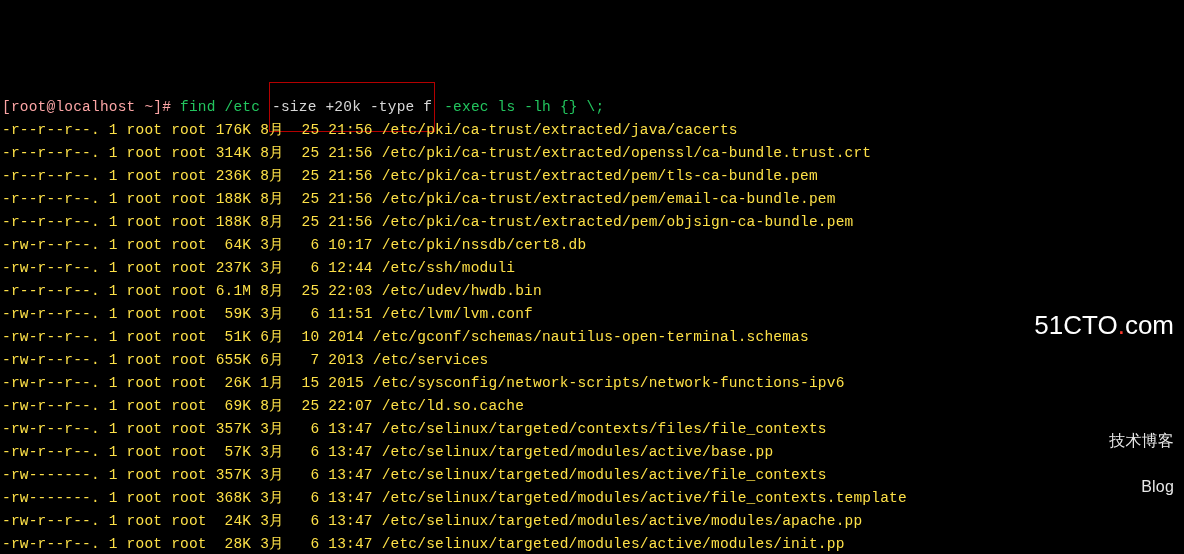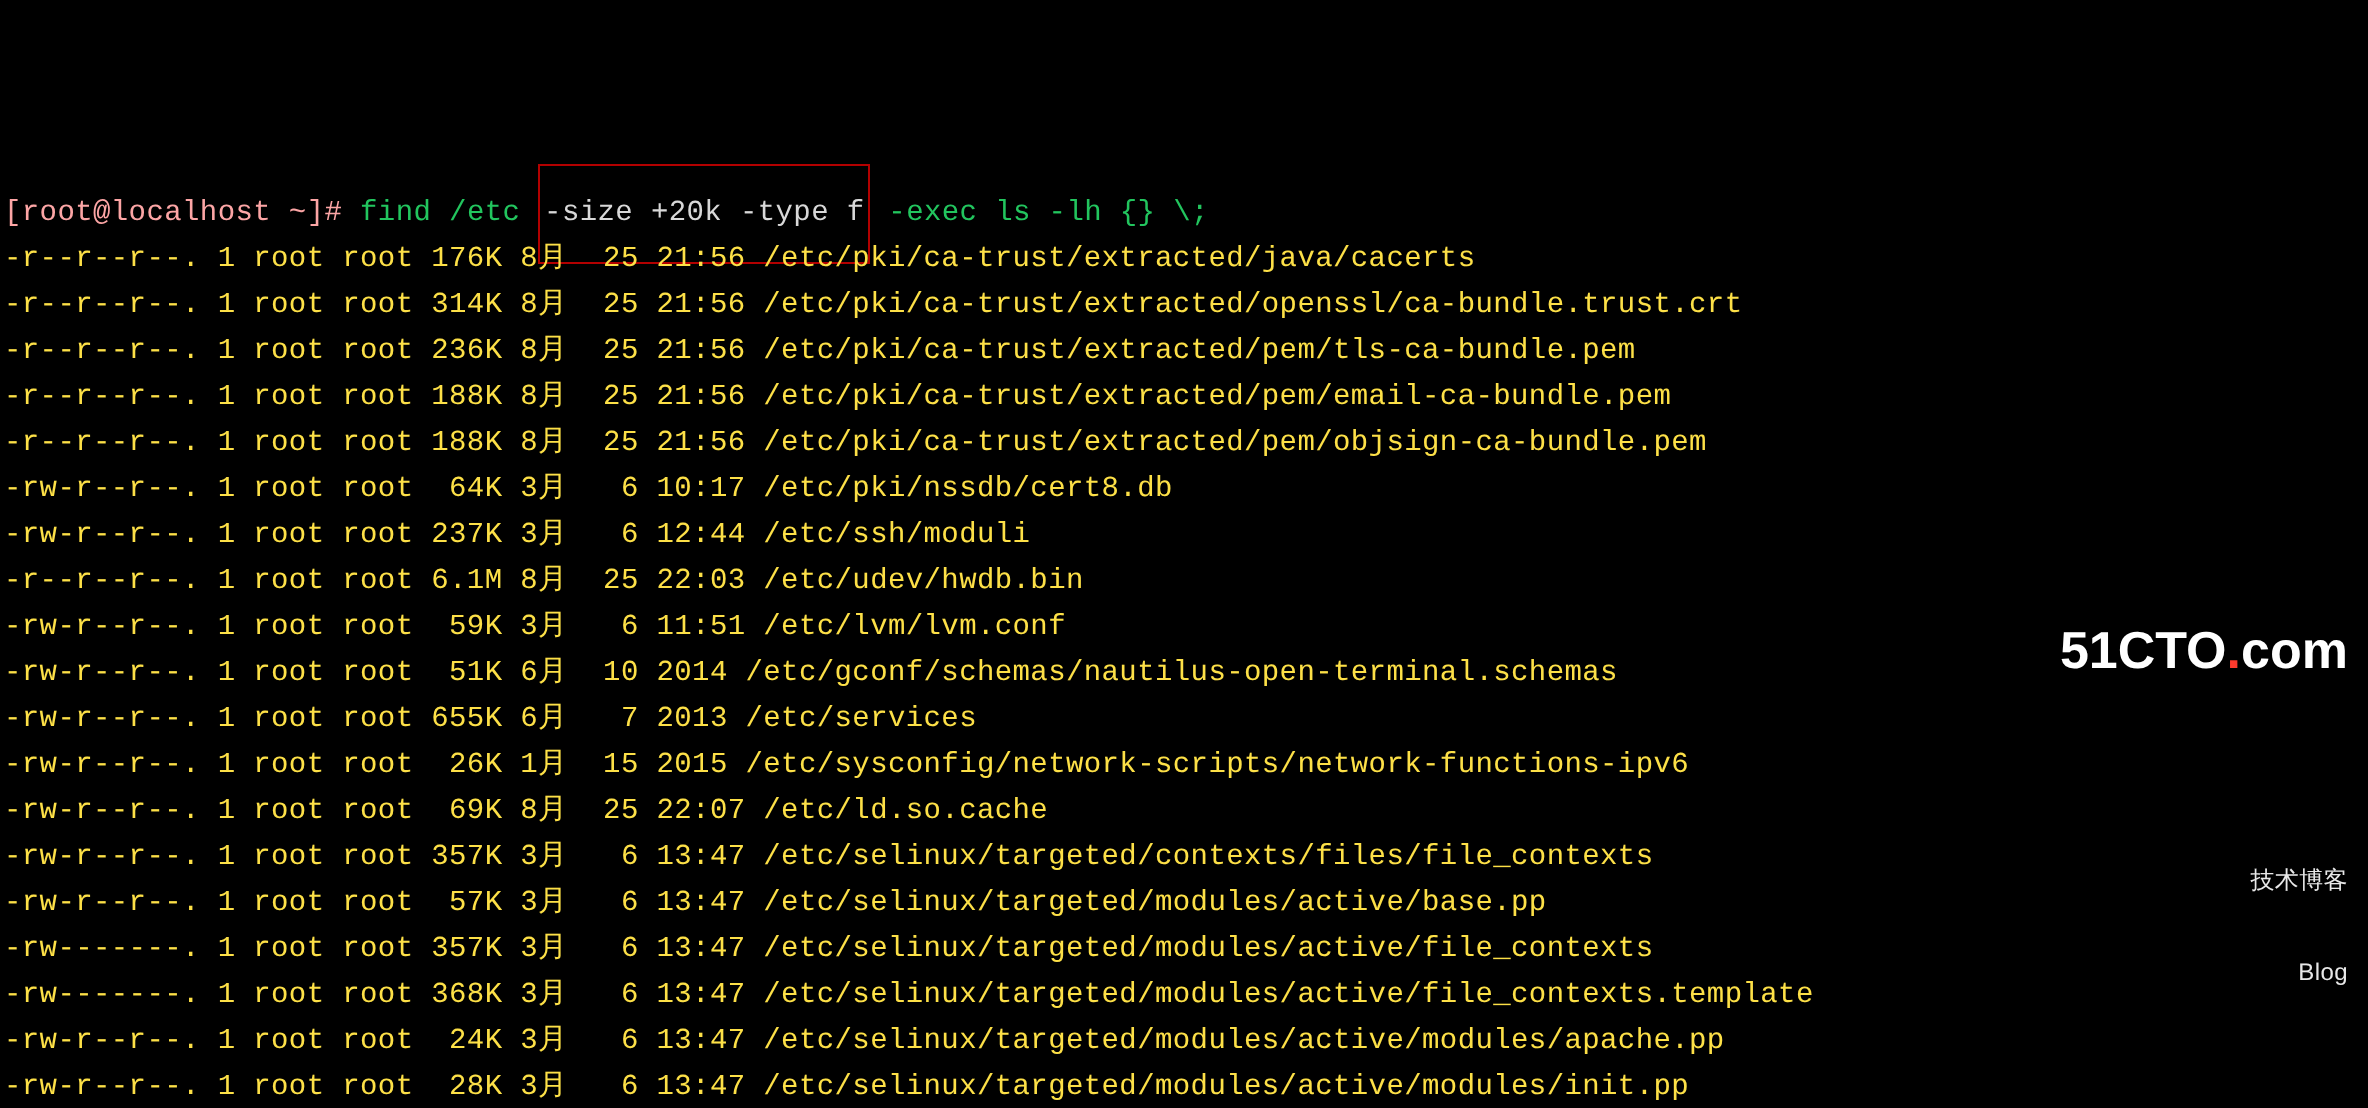--- a/index.html
+++ b/index.html
@@ -3,24 +3,24 @@
 <meta charset="utf-8">
 <style>
   html,body{margin:0;padding:0;background:#000;width:1184px;height:554px;overflow:hidden}
   body{font-family:"Consolas","Courier New",monospace;font-size:14.5px;line-height:23px;color:#00b400;white-space:pre;letter-spacing:.2px}
   #term{padding:4px 2px 2px 2px}
   .prompt{color:#fca5a5}
   .cmd{color:#22c55e}
   .boxed{color:#d8d8d8;border:1px solid #b30000;padding:16px 2px}
   .row{color:#fde047}
   .wm{position:absolute;right:10px;bottom:10px;text-align:right;font-family:Arial,sans-serif;pointer-events:none}
-  .wm1{color:#fff;font-size:26px;font-weight:bold;text-shadow:1px 1px 2px #000,0 0 4px #000;letter-spacing:0}
+  .wm1{color:#fff;font-size:26px;font-weight:normal;text-shadow:1px 1px 2px #000,0 0 4px #000;letter-spacing:0}
   .wm1 .dot{color:#ff3b2e}
   .wm1 .com{color:#fff}
-  .wm2{color:#e8e8e8;font-size:12px;text-shadow:1px 1px 2px #000}
+  .wm2{color:#e8e8e8;font-size:16px;text-shadow:1px 1px 2px #000}
 </style>
 </head>
 <body>
 
 
 
 <div id="term"><div><span class="prompt">[root@localhost ~]# </span><span class="cmd">find /etc </span><span class="boxed">-size +20k -type f</span><span class="cmd"> -exec ls -lh {} \;</span></div><div class="row">-r--r--r--. 1 root root 176K 8月  25 21:56 /etc/pki/ca-trust/extracted/java/cacerts</div><div class="row">-r--r--r--. 1 root root 314K 8月  25 21:56 /etc/pki/ca-trust/extracted/openssl/ca-bundle.trust.crt</div><div class="row">-r--r--r--. 1 root root 236K 8月  25 21:56 /etc/pki/ca-trust/extracted/pem/tls-ca-bundle.pem</div><div class="row">-r--r--r--. 1 root root 188K 8月  25 21:56 /etc/pki/ca-trust/extracted/pem/email-ca-bundle.pem</div><div class="row">-r--r--r--. 1 root root 188K 8月  25 21:56 /etc/pki/ca-trust/extracted/pem/objsign-ca-bundle.pem</div><div class="row">-rw-r--r--. 1 root root  64K 3月   6 10:17 /etc/pki/nssdb/cert8.db</div><div class="row">-rw-r--r--. 1 root root 237K 3月   6 12:44 /etc/ssh/moduli</div><div class="row">-r--r--r--. 1 root root 6.1M 8月  25 22:03 /etc/udev/hwdb.bin</div><div class="row">-rw-r--r--. 1 root root  59K 3月   6 11:51 /etc/lvm/lvm.conf</div><div class="row">-rw-r--r--. 1 root root  51K 6月  10 2014 /etc/gconf/schemas/nautilus-open-terminal.schemas</div><div class="row">-rw-r--r--. 1 root root 655K 6月   7 2013 /etc/services</div><div class="row">-rw-r--r--. 1 root root  26K 1月  15 2015 /etc/sysconfig/network-scripts/network-functions-ipv6</div><div class="row">-rw-r--r--. 1 root root  69K 8月  25 22:07 /etc/ld.so.cache</div><div class="row">-rw-r--r--. 1 root root 357K 3月   6 13:47 /etc/selinux/targeted/contexts/files/file_contexts</div><div class="row">-rw-r--r--. 1 root root  57K 3月   6 13:47 /etc/selinux/targeted/modules/active/base.pp</div><div class="row">-rw-------. 1 root root 357K 3月   6 13:47 /etc/selinux/targeted/modules/active/file_contexts</div><div class="row">-rw-------. 1 root root 368K 3月   6 13:47 /etc/selinux/targeted/modules/active/file_contexts.template</div><div class="row">-rw-r--r--. 1 root root  24K 3月   6 13:47 /etc/selinux/targeted/modules/active/modules/apache.pp</div><div class="row">-rw-r--r--. 1 root root  28K 3月   6 13:47 /etc/selinux/targeted/modules/active/modules/init.pp</div></div>
 
 <div class="wm">
   <div class="wm1">

